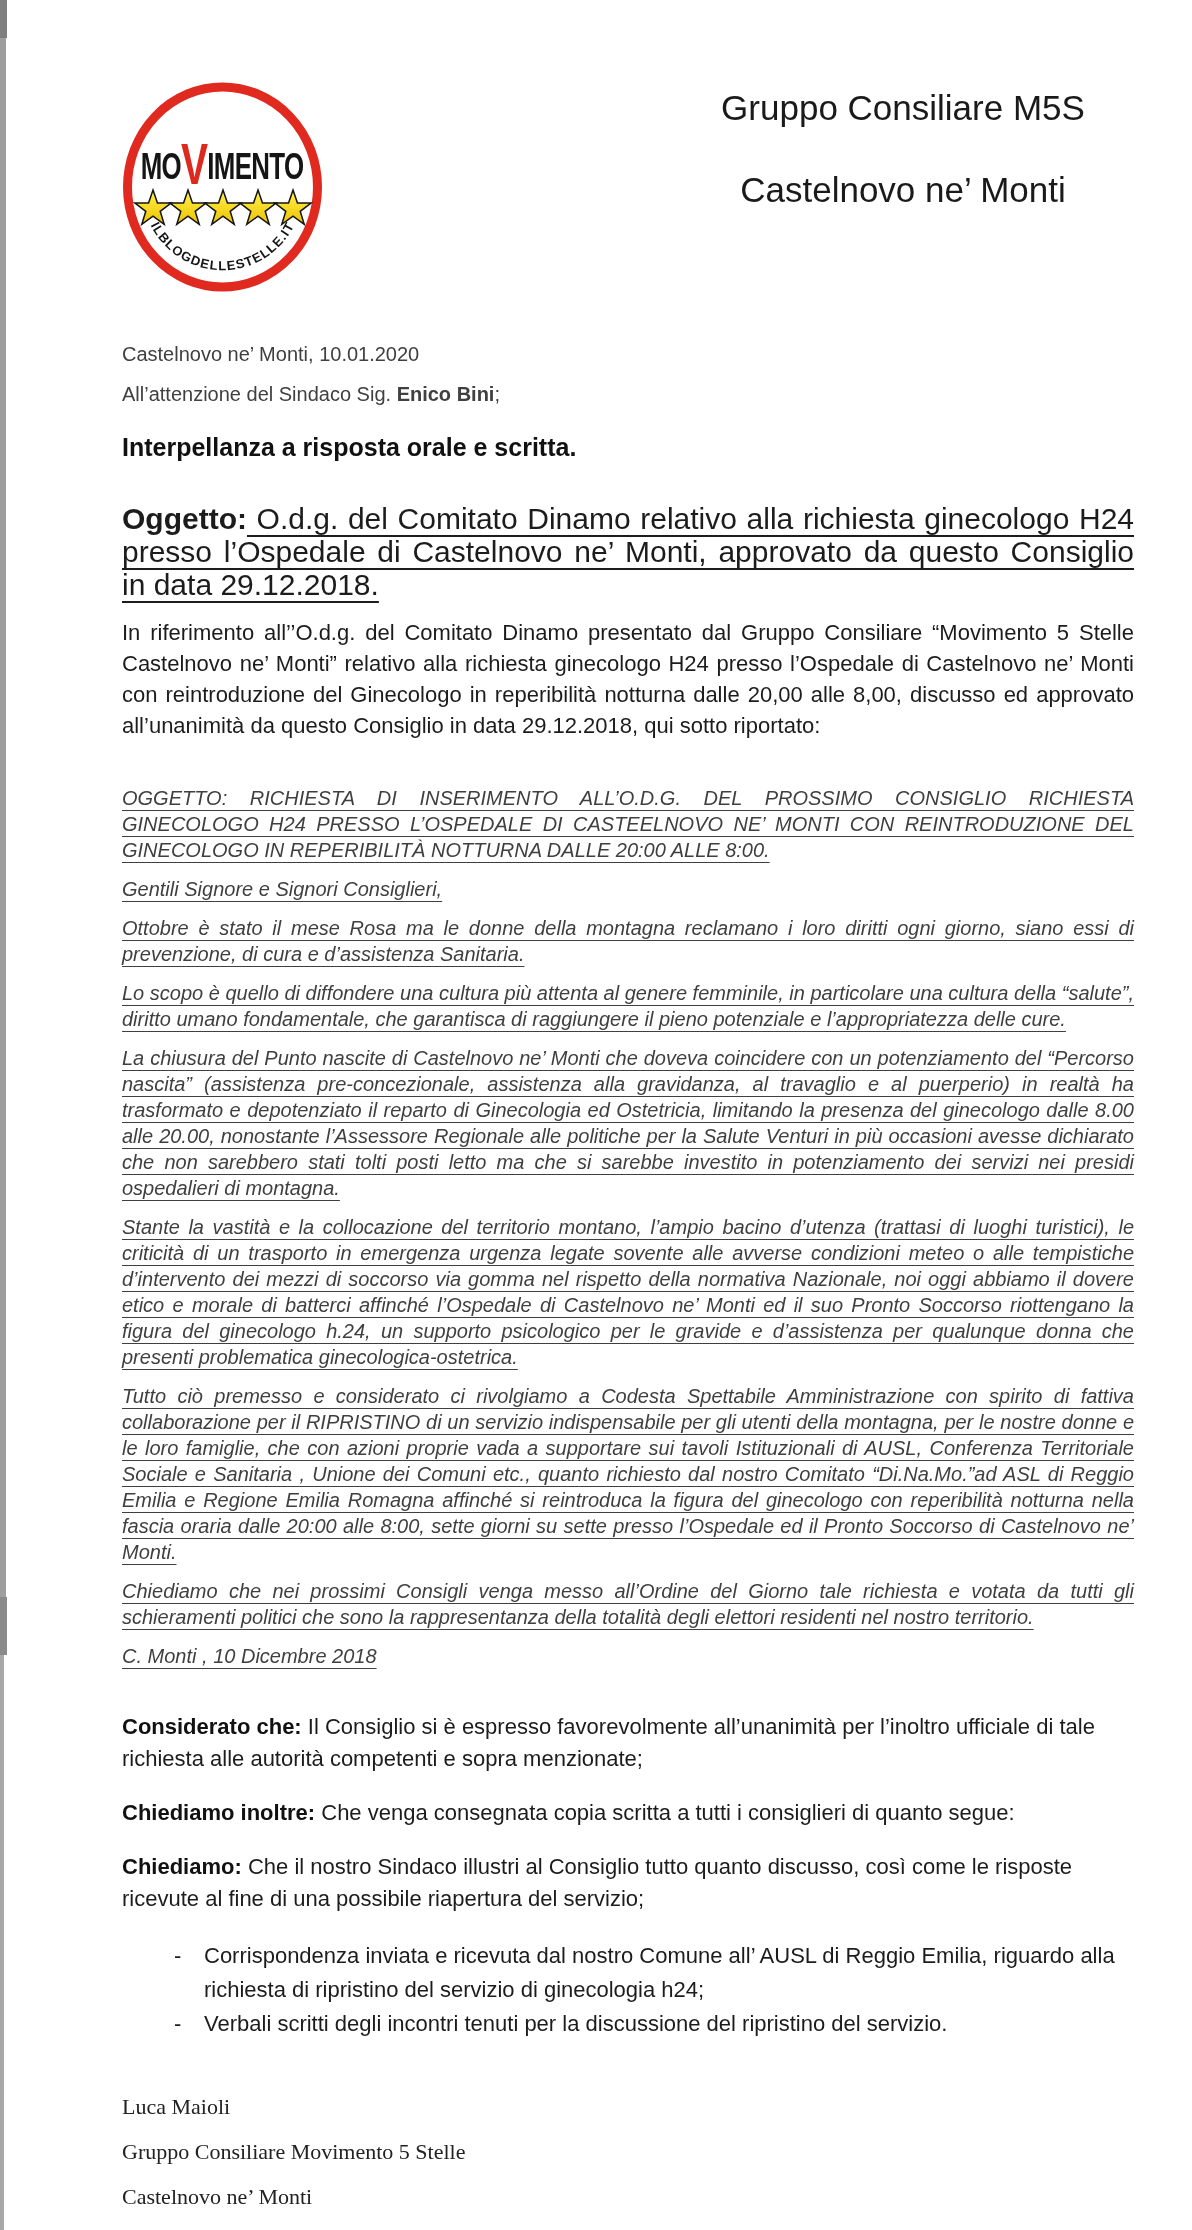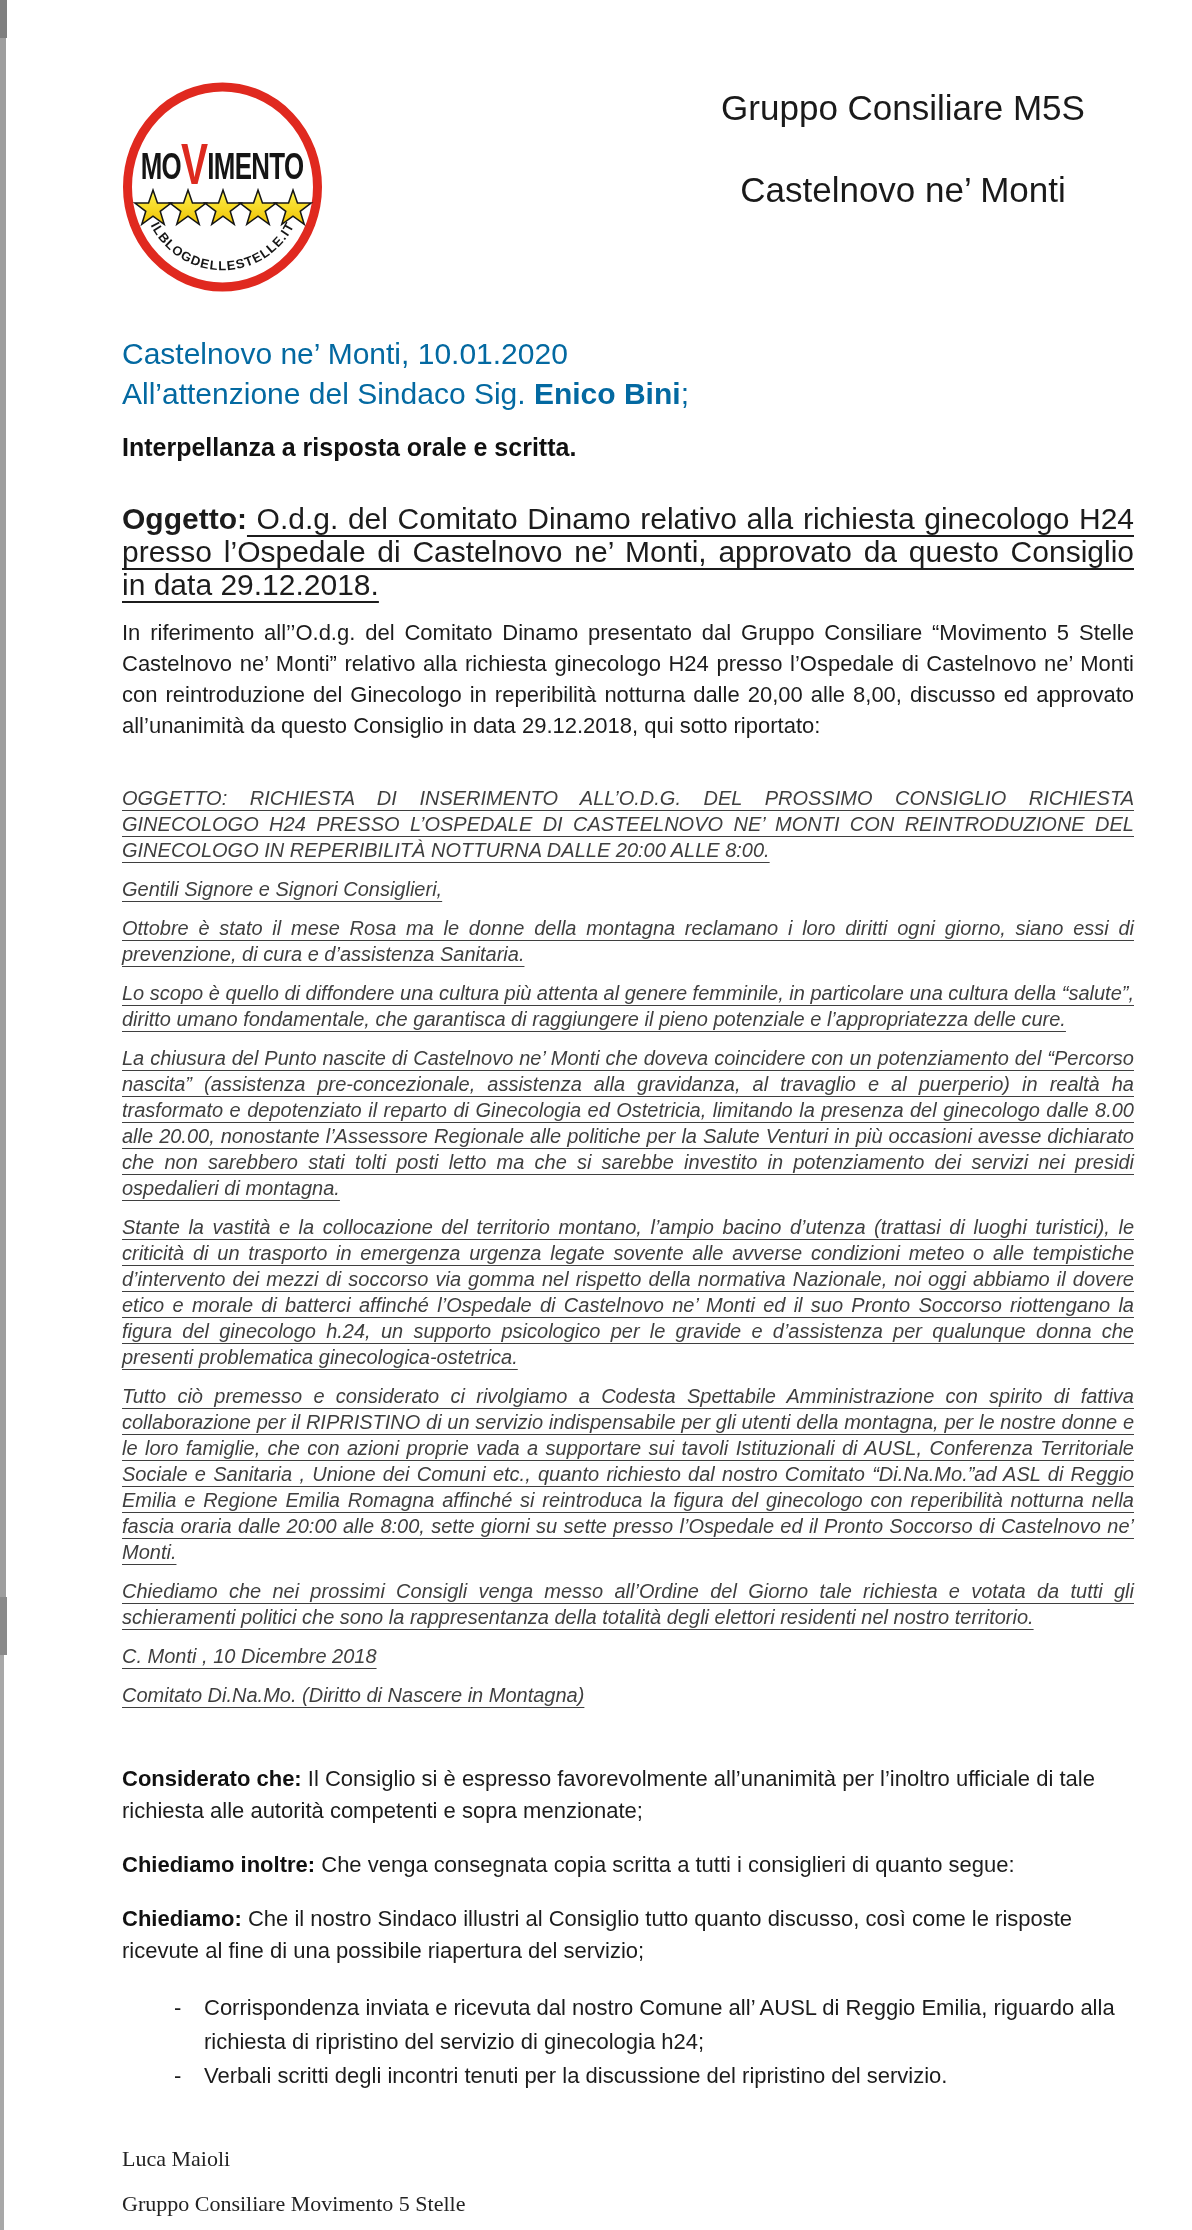--- a/index.html
+++ b/index.html
@@ -26,21 +26,21 @@
   .title-block{
     position:absolute;left:668px;top:88px;width:470px;
     text-align:center;color:#1a1a1a;
   }
   .title-line{font-size:35px;line-height:40px;font-weight:400;}
   .title-line + .title-line{margin-top:42px;}
 
   
   .body{width:1012px;margin:0 0 0 122px;}
   p{margin:0;}
-  .plain{font-size:30px;line-height:32px;color:#0369a1;}
+  .plain{font-size:20px;line-height:32px;color:#404040;}
   .date-line{margin-top:26px;}
   .attention-line{margin-top:8px;}
   .attention-line b{font-weight:700;}
   .heading{
     margin-top:20px;text-align:left;
     font-size:25px;line-height:34px;font-weight:700;color:#111;
   }
   .subject{
     margin-top:38px;font-size:30px;line-height:33px;text-align:justify;color:#1c1c1c;
   }
@@ -52,21 +52,21 @@
 
   
   .quoted{margin-top:44px;}
   .quoted p{
     font-size:20px;line-height:26px;margin-bottom:13px;
     font-style:italic;color:#3f3f3f;text-align:justify;
     text-decoration:underline;text-decoration-thickness:1.4px;text-underline-offset:5px;
   }
 
   
-  .requests{margin-top:55px;}
+  .requests{margin-top:42px;}
   .requests p{font-size:22px;line-height:32px;color:#1c1c1c;margin-bottom:22px;}
   .requests b{font-weight:700;color:#111;}
   .bullets{list-style:none;margin:24px 0 0 0;padding:0;}
   .bullets li{
     position:relative;
     font-size:22px;line-height:34px;color:#1c1c1c;
     padding-left:82px;
   }
   .bullets .marker{position:absolute;left:52px;top:0;}
 
@@ -134,21 +134,20 @@
     <section class="quoted">
       <p>OGGETTO:  RICHIESTA DI INSERIMENTO ALL’O.D.G. DEL PROSSIMO CONSIGLIO RICHIESTA GINECOLOGO H24 PRESSO L’OSPEDALE DI CASTEELNOVO NE’ MONTI CON REINTRODUZIONE DEL GINECOLOGO IN REPERIBILITÀ NOTTURNA DALLE 20:00 ALLE 8:00.</p>
       <p> Gentili Signore e Signori Consiglieri,</p>
       <p>Ottobre è stato il mese Rosa ma le donne della montagna reclamano i loro diritti ogni giorno, siano essi di prevenzione, di cura e d’assistenza Sanitaria.</p>
       <p>Lo scopo è quello di diffondere una cultura più attenta al genere femminile, in particolare una cultura della “salute”, diritto umano fondamentale, che garantisca di raggiungere il pieno potenziale e l’appropriatezza delle cure.</p>
       <p>La chiusura del Punto nascite di Castelnovo ne’ Monti che doveva coincidere con un potenziamento del “Percorso nascita” (assistenza pre-concezionale, assistenza alla gravidanza, al travaglio e al puerperio) in realtà ha trasformato e depotenziato il reparto di Ginecologia ed Ostetricia, limitando la presenza del ginecologo dalle 8.00 alle 20.00, nonostante l’Assessore Regionale alle politiche per la Salute Venturi in più occasioni avesse dichiarato che non sarebbero stati tolti  posti letto ma che si sarebbe investito in potenziamento dei servizi nei presidi ospedalieri di montagna.</p>
       <p>Stante la vastità e la collocazione del territorio montano, l’ampio bacino d’utenza (trattasi di luoghi turistici), le criticità di un trasporto in emergenza urgenza legate sovente alle avverse condizioni meteo o alle tempistiche d’intervento dei mezzi di soccorso via gomma nel rispetto della normativa Nazionale, noi oggi abbiamo il dovere etico e morale di batterci affinché l’Ospedale di Castelnovo ne’ Monti ed il suo Pronto Soccorso riottengano la figura del ginecologo h.24, un supporto psicologico per le gravide e d’assistenza per qualunque donna che presenti problematica ginecologica-ostetrica.</p>
       <p>Tutto ciò premesso e considerato ci rivolgiamo a Codesta Spettabile Amministrazione con spirito di fattiva collaborazione per il RIPRISTINO di un servizio indispensabile per gli utenti della montagna, per le nostre donne e le loro famiglie, che con azioni proprie vada a supportare sui tavoli Istituzionali di AUSL, Conferenza Territoriale Sociale e Sanitaria , Unione dei Comuni etc., quanto richiesto dal nostro Comitato “Di.Na.Mo.”ad ASL di Reggio Emilia e Regione Emilia Romagna affinché si reintroduca la figura del ginecologo con reperibilità notturna nella fascia oraria dalle 20:00 alle 8:00, sette giorni su sette presso l’Ospedale ed il Pronto Soccorso di Castelnovo ne’ Monti.</p>
       <p>Chiediamo che nei prossimi Consigli venga messo all’Ordine del Giorno tale richiesta e votata da tutti gli schieramenti politici che sono la rappresentanza della totalità degli elettori residenti nel nostro territorio.</p>
       <p>C. Monti , 10 Dicembre 2018</p>
-      <p>Comitato Di.Na.Mo. (Diritto di Nascere in Montagna)</p>
     </section>
 
     <section class="requests">
       <p><b>Considerato che:</b><span> Il Consiglio si è espresso favorevolmente all’unanimità per l’inoltro ufficiale di tale richiesta alle autorità competenti e sopra menzionate;</span></p>
 
       <p><b>Chiediamo inoltre:</b><span> Che venga consegnata copia scritta a tutti i consiglieri di quanto segue:</span></p>
 
       <p><b>Chiediamo:</b><span> Che il nostro Sindaco illustri al Consiglio tutto quanto discusso, così come le risposte ricevute al fine di una possibile riapertura del servizio;</span></p>
 
       <ul class="bullets">

